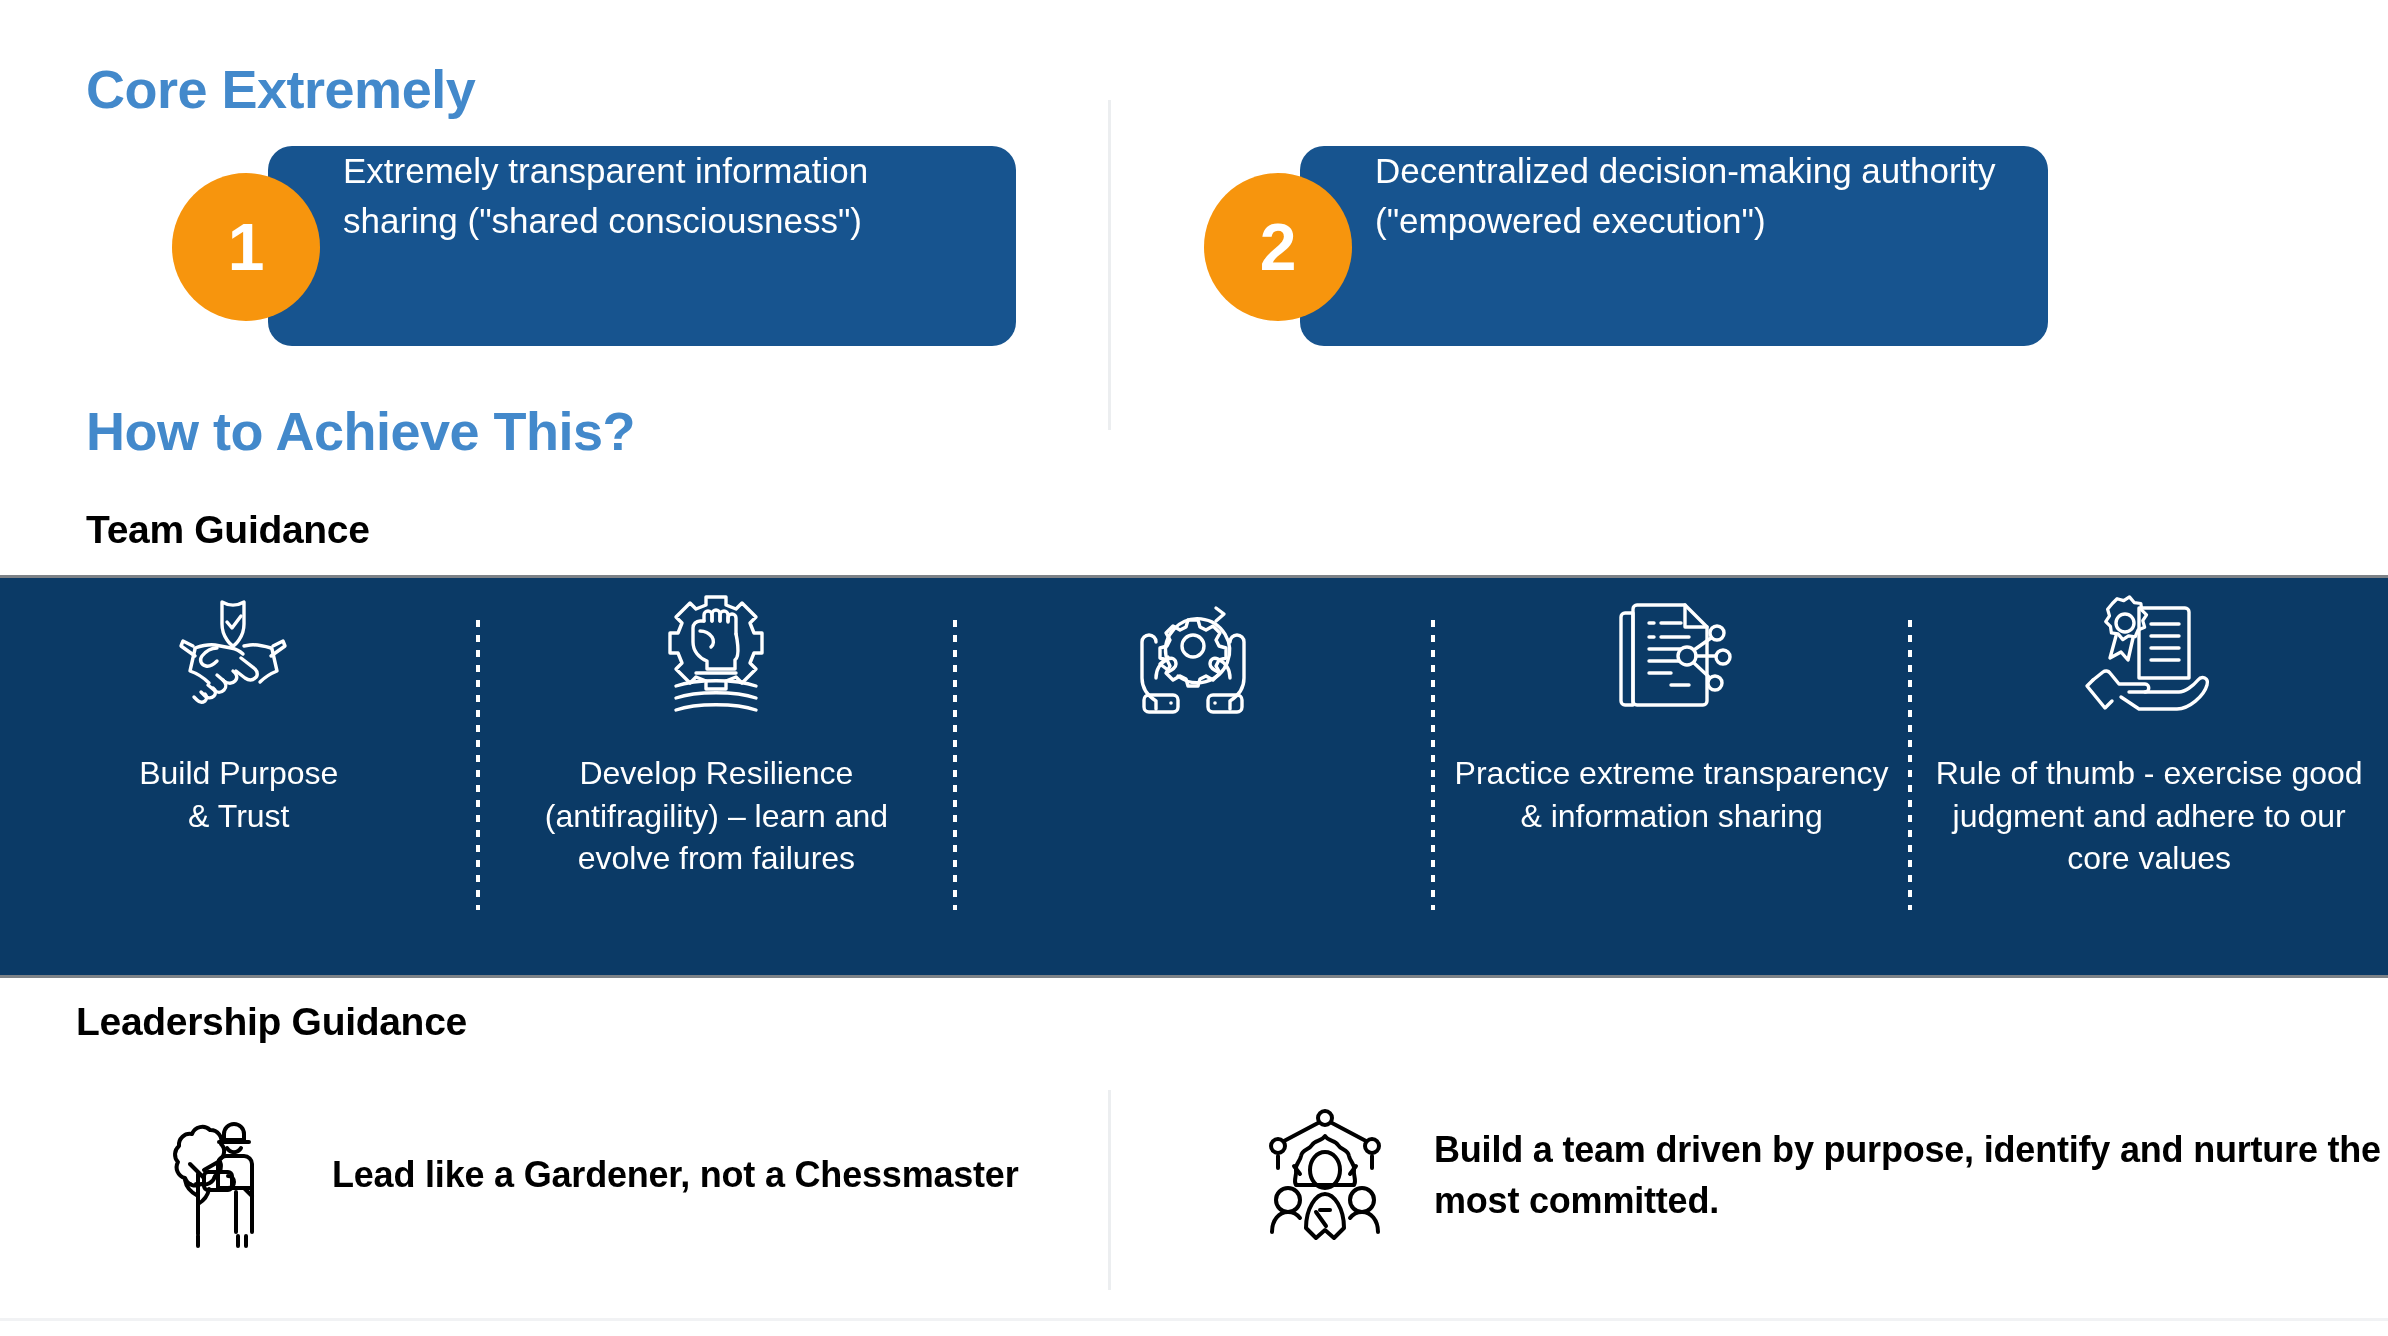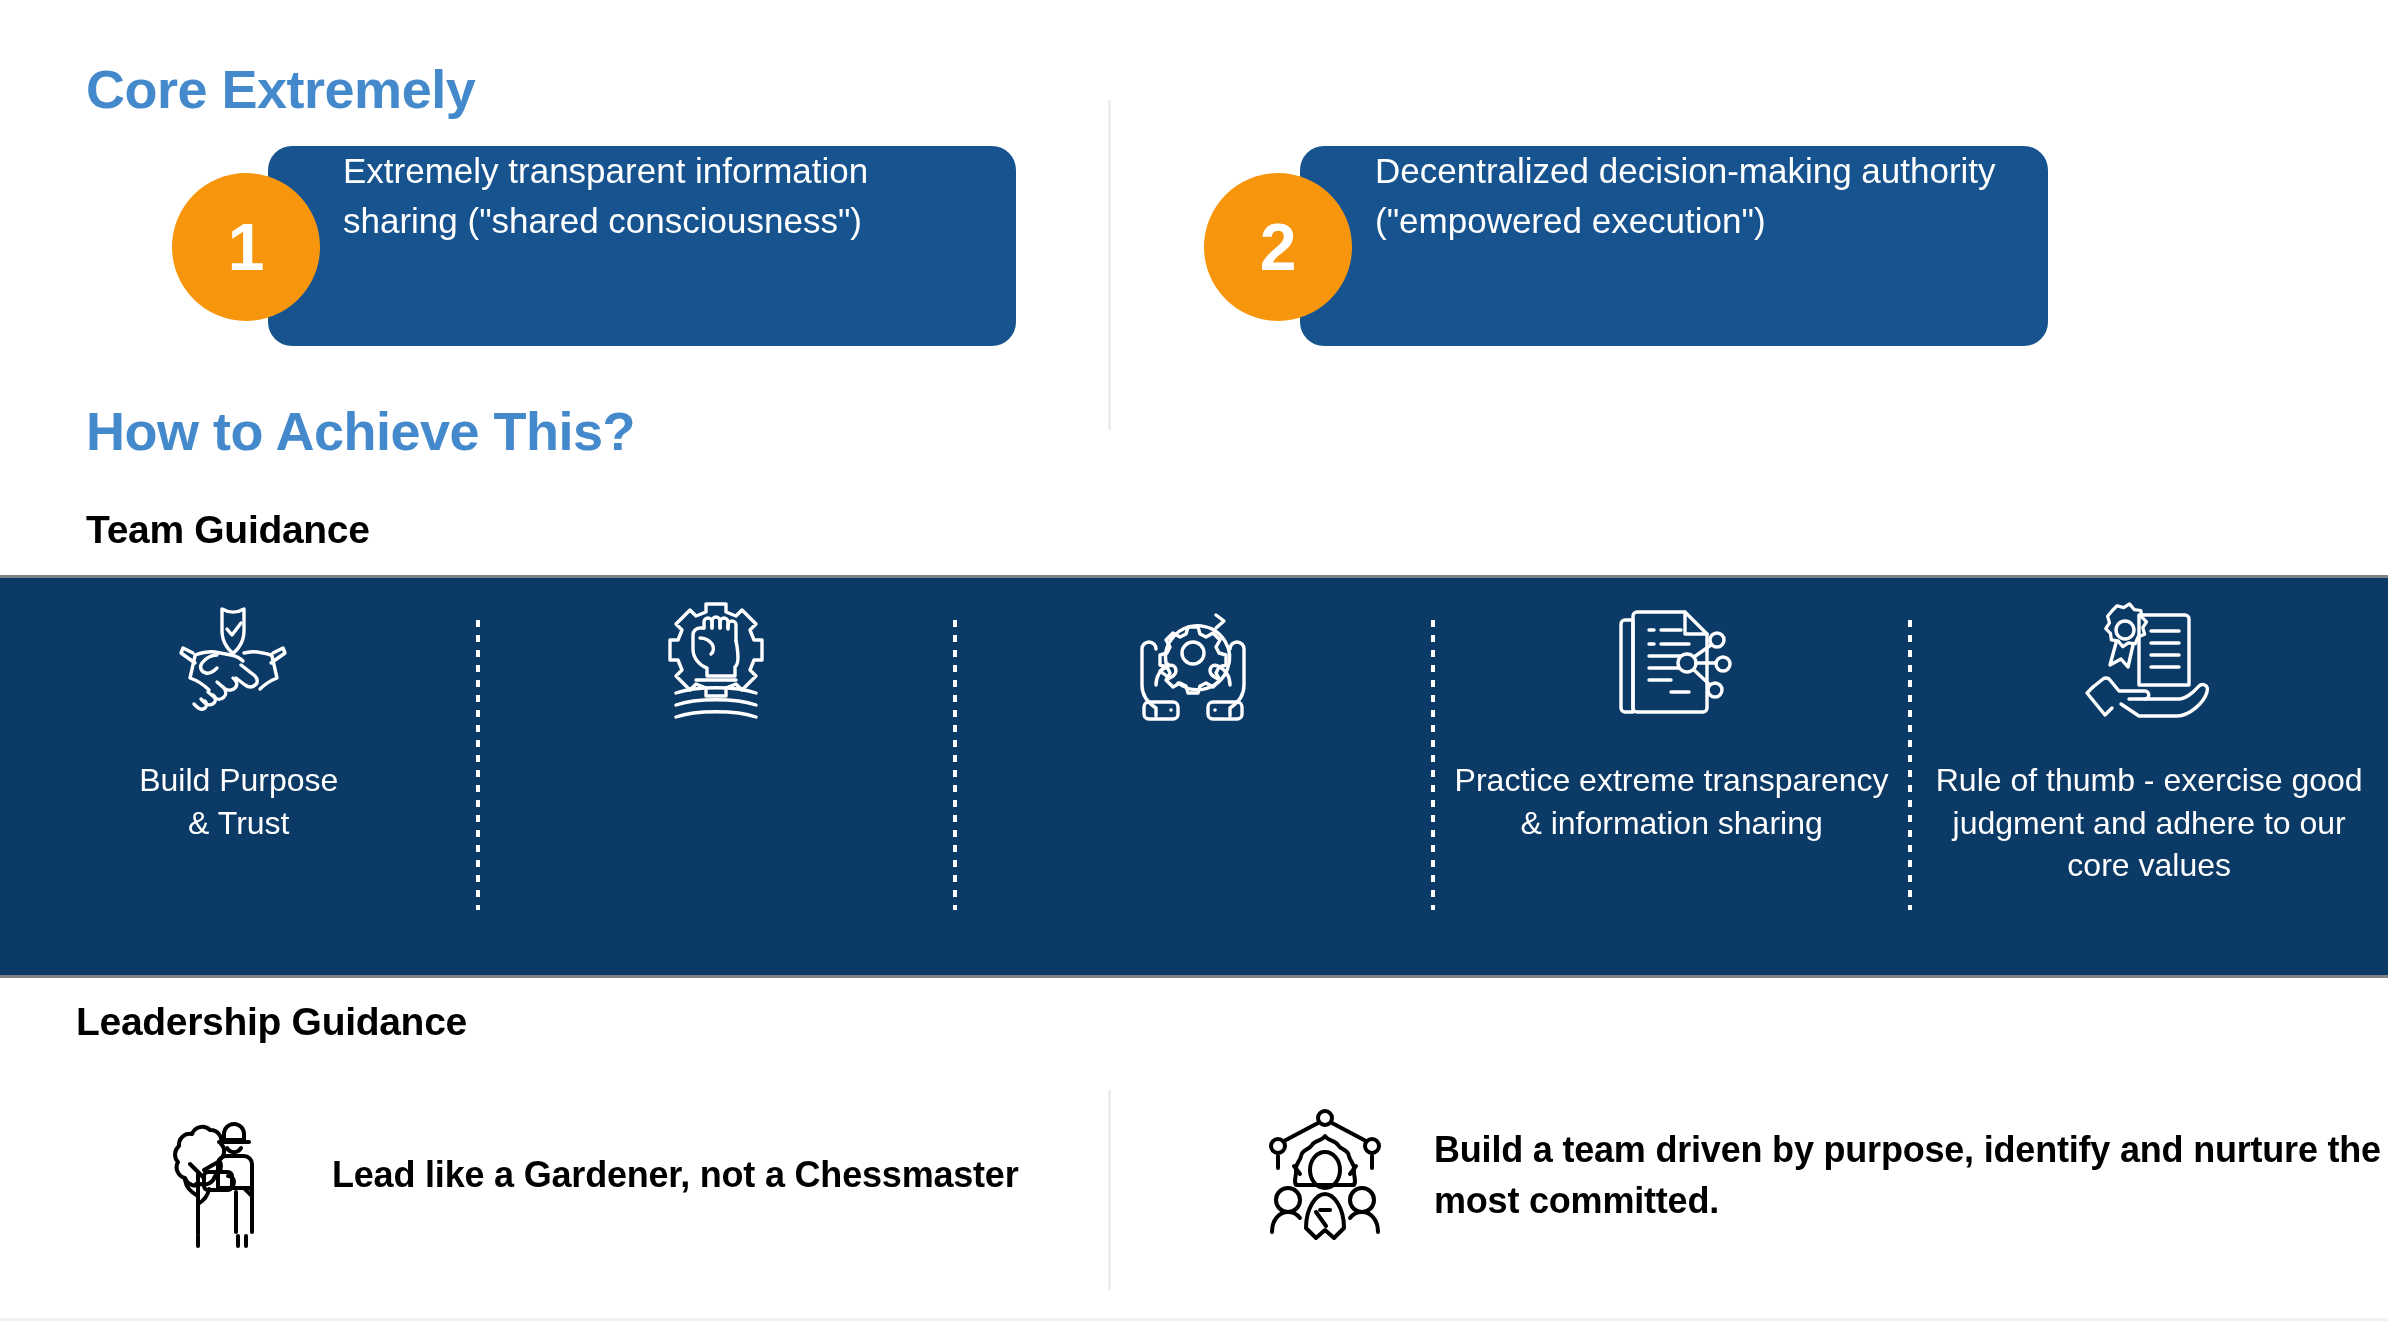--- a/index.html
+++ b/index.html
@@ -99,21 +99,21 @@
     border-bottom: 3px solid #7d8287;
     box-sizing: border-box;
     display: flex;
     align-items: flex-start;
   }
   .band-col {
     flex: 1 1 0;
     display: flex;
     flex-direction: column;
     align-items: center;
-    padding-top: 19px;
+    padding-top: 12px;
     position: relative;
   }
   .band-icon {
     height: 130px;
     display: flex;
     align-items: center;
     justify-content: center;
   }
   .band-label {
     margin-top: 32px;
@@ -228,20 +228,21 @@
         <path d="M68 28 v-6 a4 4 0 0 1 8 0 v6"></path>
         <path d="M76 29 v-4 a4 4 0 0 1 8 0 v16"></path>
         <path d="M52 28 h-4 a7 7 0 0 0 -7 7 v14 c0 9 6 16 14 19 v8 h28 v-9 c6 -4 1 -26 1 -26"></path>
         <path d="M48 38 c5 0 9 2 12 6 2 3 2 8 -1 10"></path>
         <path d="M44 80 h40"></path>
         <path d="M24 93 c20 -7 60 -7 80 0"></path>
         <path d="M24 105 c20 -7 60 -7 80 0"></path>
         <path d="M24 117 c20 -7 60 -7 80 0"></path>
       </svg>
     </div>
+    <div class="band-label">Develop Resilience (antifragility) – learn and evolve from failures</div>
     <div class="dotted-sep"></div>
   </div>
 
   <div class="band-col">
     <div class="band-icon">
       <svg width="132" height="122" viewBox="0 0 132 122" fill="none" stroke="#ffffff" stroke-width="3.4" stroke-linecap="round" stroke-linejoin="round">
         <path d="M38 62 a32 32 0 1 1 12 20"></path>
         <path d="M88 14 l8 6 -8 7"></path>
         <path d="M40 76 l-8 -6 8 -7"></path>
         <path d="M60 26 h10 l2 7 6 3 7 -4 7 7 -4 7 3 6 7 2 v10 l-7 2 -3 6 4 7 -7 7 -7 -4 -6 3 -2 7 h-10 l-2 -7 -6 -3 -7 4 -7 -7 4 -7 -3 -6 -7 -2 v-10 l7 -2 3 -6 -4 -7 7 -7 7 4 6 -3 z"></path>

